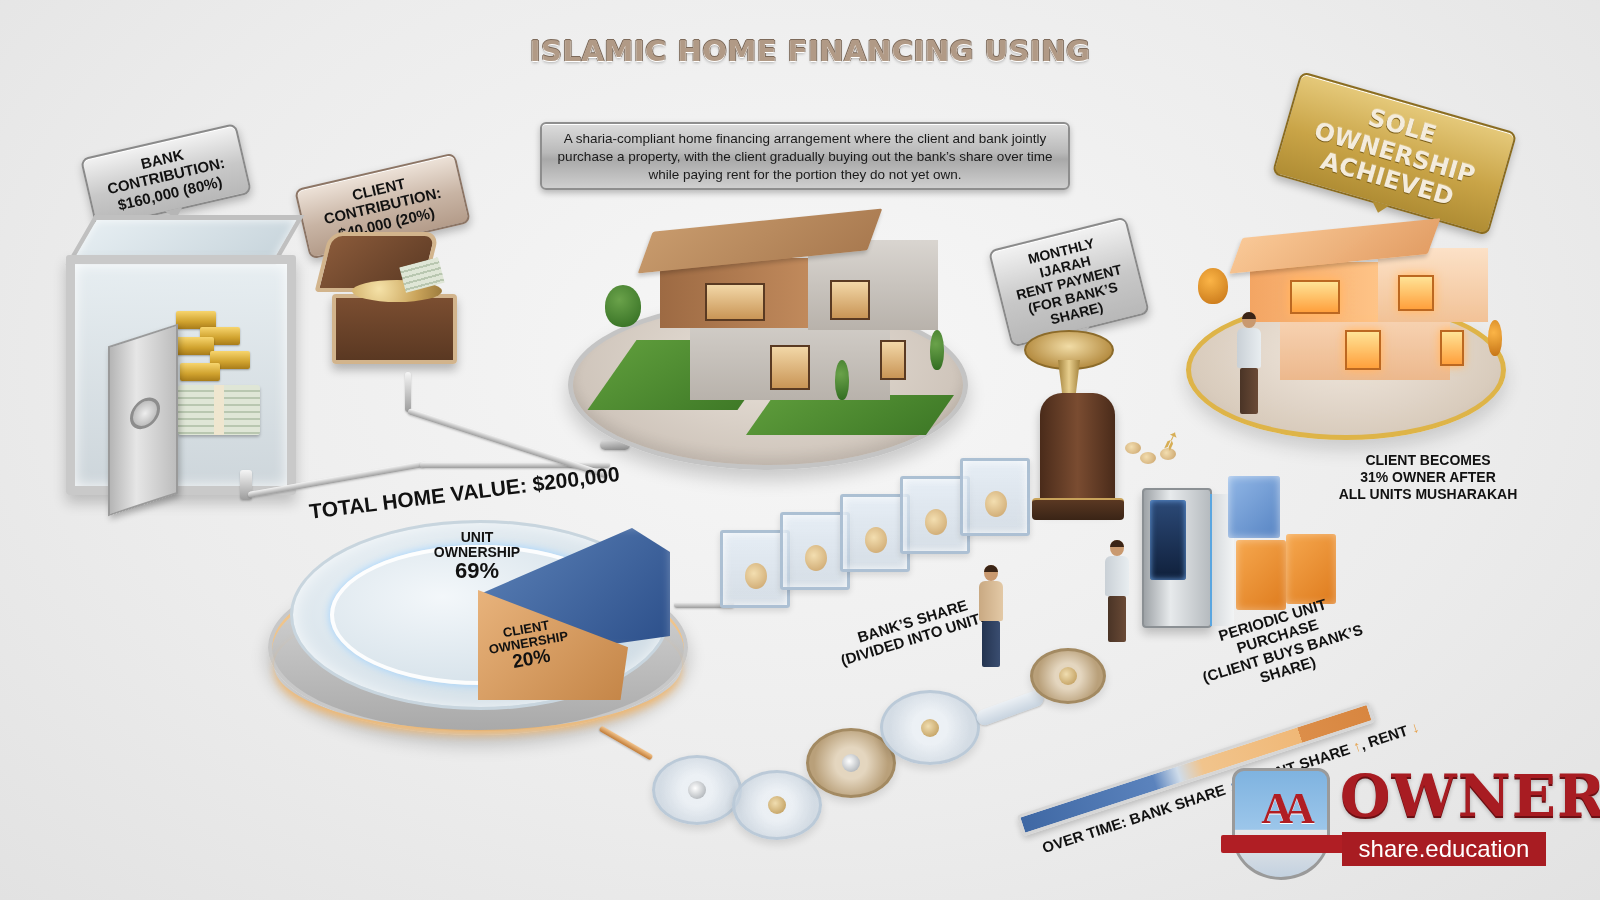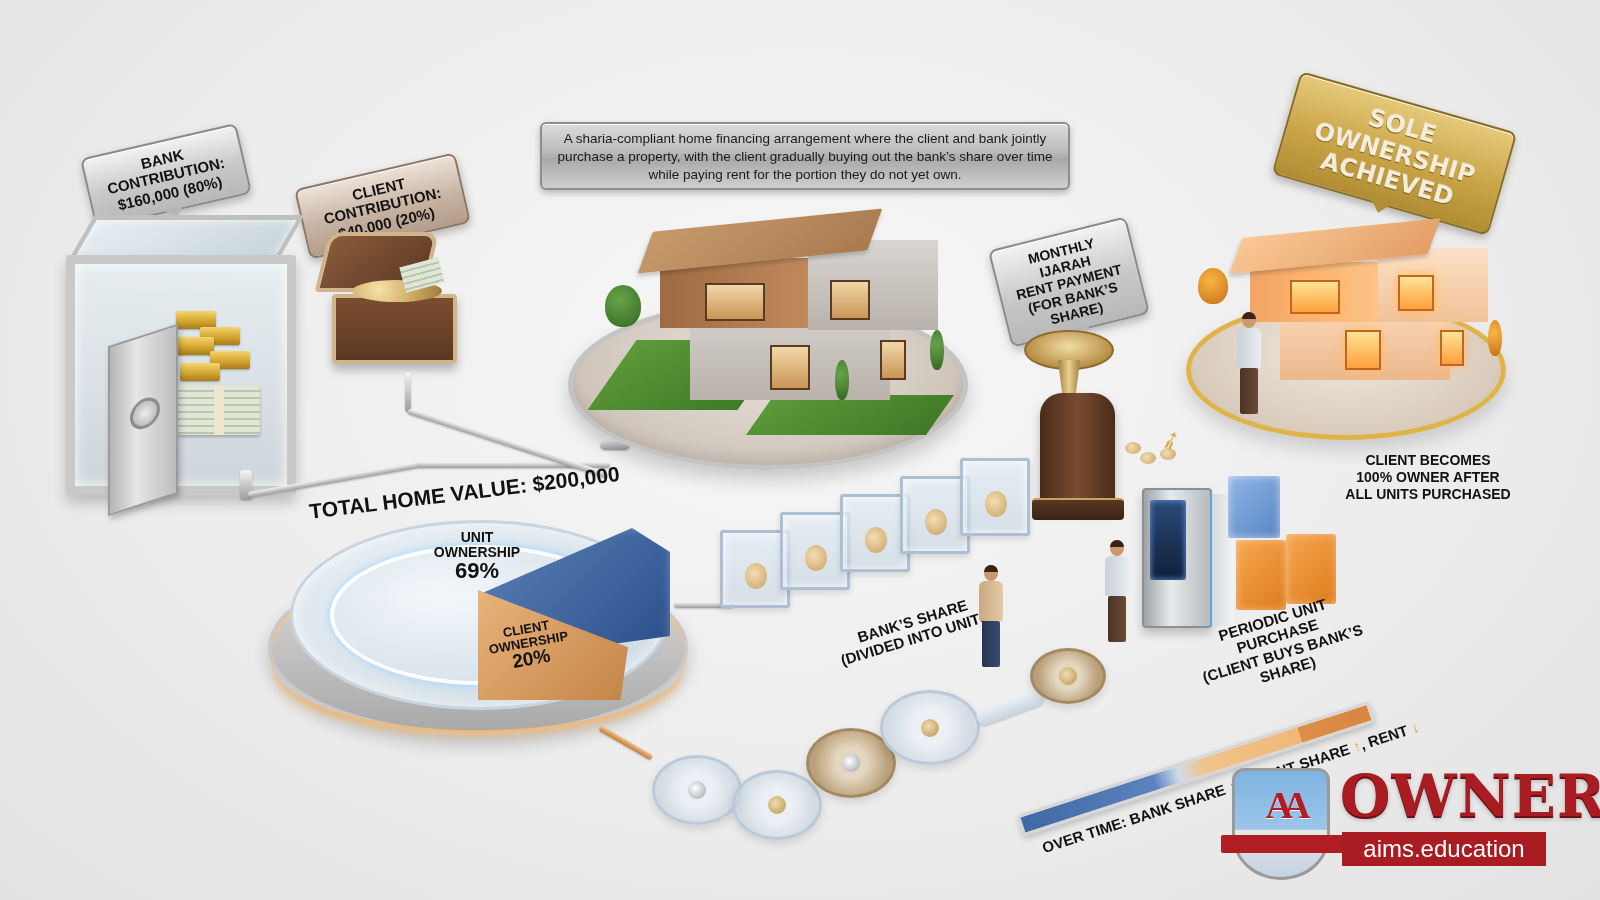--- a/index.html
+++ b/index.html
@@ -303,37 +303,38 @@
   .arr-down-orange { color: #e6a24c; }
 
   
   .aims-shield {
     left: 1232px; top: 768px; width: 98px; height: 112px;
     background: linear-gradient(180deg, #7fb3e0 0%, #9cc6ea 55%, #e8e8e8 56%, #c3d1e0 100%);
     border: 3px solid #9a9a9a;
     border-radius: 12px 12px 50% 50% / 12px 12px 40% 40%;
   }
   .aims-shield .mono { position:absolute; left: 6px; top: 12px; width: 84px; text-align:center;
-    font-family: "Liberation Serif", serif; font-size: 38px; color: #b01e24; font-weight: bold; letter-spacing: -10px;
+    font-family: "Liberation Serif", serif; font-size: 44px; color: #b01e24; font-weight: bold; letter-spacing: -10px;
     text-shadow: 0 1px 0 #fff; }
   .aims-shield .ribbon { position:absolute; left: -14px; top: 64px; width: 126px; height: 18px; background: #b01e24; border-radius: 2px; }
   .aims-wordmark {
     left: 1340px; top: 762px; font-family: "DejaVu Serif", serif; font-weight: bold;
     font-size: 58px; color: #a81c22; letter-spacing: 1px;
     text-shadow: 0 2px 0 #6b0f13, 0 3px 4px rgba(0,0,0,.25);
   }
   .aims-url {
     left: 1342px; top: 832px; width: 204px; height: 34px; background: #a81c22;
     color: #fff; font-family: "Liberation Sans", sans-serif; font-size: 24px; text-align: center; line-height: 34px;
   }
 </style>
 </head>
 <body>
 
 <div class="abs title">
+  <span class="l1">ISLAMIC HOME FINANCING USING</span>
 </div>
 <div class="abs desc-plate">A sharia-compliant home financing arrangement where the client and bank jointly purchase a property, with the client gradually buying out the bank’s share over time while paying rent for the portion they do not yet own.</div>
 
 <div class="abs tag bank-tag">
   <div>BANK CONTRIBUTION:</div>
   <div>$160,000 (80%)</div>
 </div>
 <div class="abs tag bronze client-tag">
   <div>CLIENT CONTRIBUTION:</div>
   <div>$40,000 (20%)</div>
@@ -461,22 +462,22 @@
   <div class="tree" style="left:1488px;top:320px;width:14px;height:36px;background:radial-gradient(circle at 40% 35%,#f0b55a,#b87425);"></div>
 </div>
 <div class="person" style="left:1230px;top:312px;">
   <div class="head" style="left:12px;top:0;"></div>
     <div class="hair" style="left:12px;top:0;"></div>
   <div class="torso" style="left:7px;top:16px;"></div>
   <div class="legs" style="left:10px;top:56px;"></div>
 </div>
 <div class="abs sole-caption">
   <div>CLIENT BECOMES</div>
-  <div>100% OWNER AFTER</div>
-  <div>ALL UNITS PURCHASED</div>
+  <div>31% OWNER AFTER</div>
+  <div>ALL UNITS MUSHARAKAH</div>
 </div>
 
 <div class="abs vending">
   <div class="screen"></div>
   <div class="side"></div>
 </div>
 <div class="abs cube-blue"></div>
 <div class="cube-orange" style="left:1236px;top:540px;"></div>
 <div class="cube-orange" style="left:1286px;top:534px;"></div>
 <div class="person" style="left:1102px;top:540px;">
@@ -522,13 +523,13 @@
   <span class="arr-down-blue">↓</span><span>, CLIENT SHARE</span>
   <span class="arr-up-orange">↑</span><span>, RENT</span>
   <span class="arr-down-orange">↓</span>
 </div>
 
 <div class="abs aims-shield">
   <div class="ribbon"></div>
   <div class="mono">AA</div>
 </div>
 <div class="abs aims-wordmark">OWNER</div>
-<div class="abs aims-url">aims.education</div>
+<div class="abs aims-url">share.education</div>
 
 </body></html>

